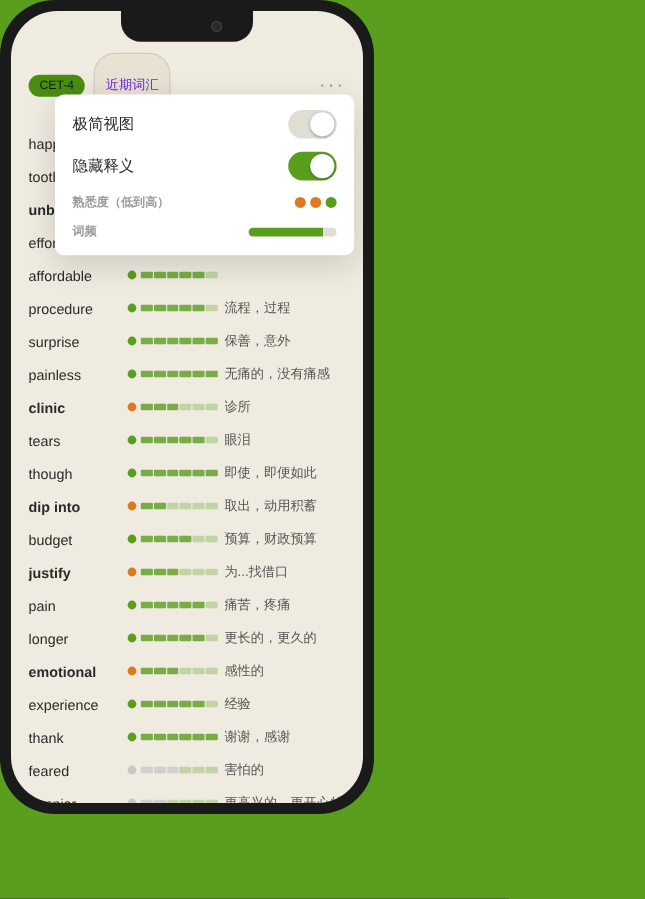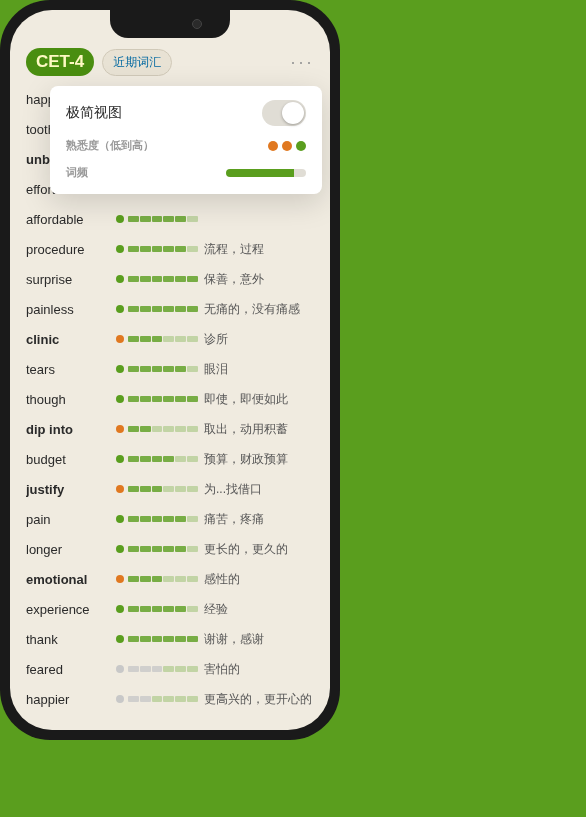--- a/index.html
+++ b/index.html
@@ -67,32 +67,32 @@
     
     .header {
       display: flex;
       align-items: center;
       gap: 8px;
       padding: 10px 0 8px 0;
     }
 
     .tag-cet4 {
       background: #4a8e10;
-      color: #fef9c3;
-      font-size: 17px;
-      font-weight: 700;
+      color: #0f172a;
+      font-size: 11px;
+      font-weight: 400;
       padding: 4px 10px;
       border-radius: 20px;
     }
 
     .tag-recent {
       background: #e8e2d4;
-      color: #0369a1;
+      color: #6d28d9;
       font-size: 12px;
-      padding: 4px 10px;
+      padding: 20px 10px;
       border-radius: 20px;
       border: 1px solid #d0c9b8;
     }
 
     .header-dots {
       margin-left: auto;
       color: #999;
       font-size: 18px;
       letter-spacing: 2px;
     }
@@ -272,20 +272,26 @@
       </div>
 
       <div class="popup">
         <div class="popup-row">
           <span class="popup-label">极简视图</span>
           <div class="toggle toggle-off">
             <div class="toggle-thumb"></div>
           </div>
         </div>
         <div class="popup-row">
+          <span class="popup-label">隐藏释义</span>
+          <div class="toggle toggle-on">
+            <div class="toggle-thumb"></div>
+          </div>
+        </div>
+        <div class="popup-row">
           <span class="popup-label popup-sublabel">熟悉度（低到高）</span>
           <div class="familiarity-dots">
             <div class="fam-dot" style="background:#e07820;"></div>
             <div class="fam-dot" style="background:#e07820;"></div>
             <div class="fam-dot" style="background:#5a9e1e;"></div>
           </div>
         </div>
         <div class="popup-row">
           <span class="popup-label popup-sublabel">词频</span>
           <div class="popup-bar"></div>

